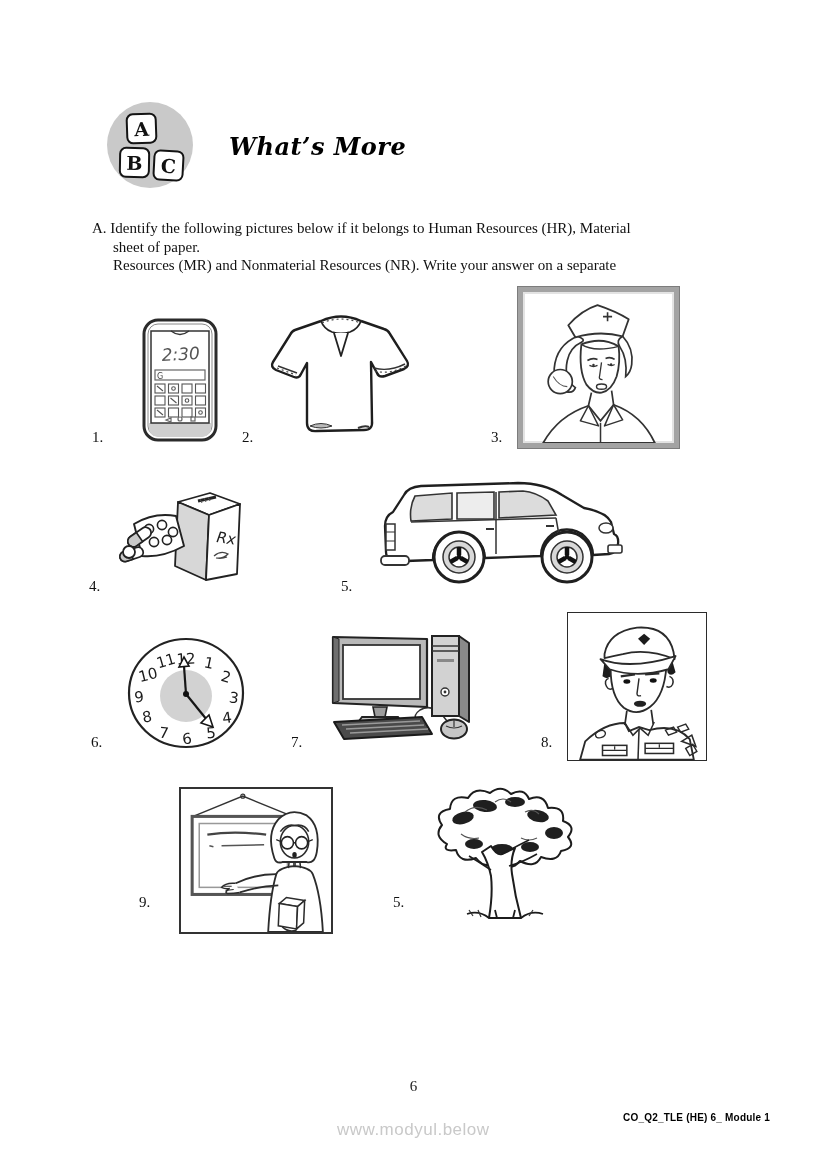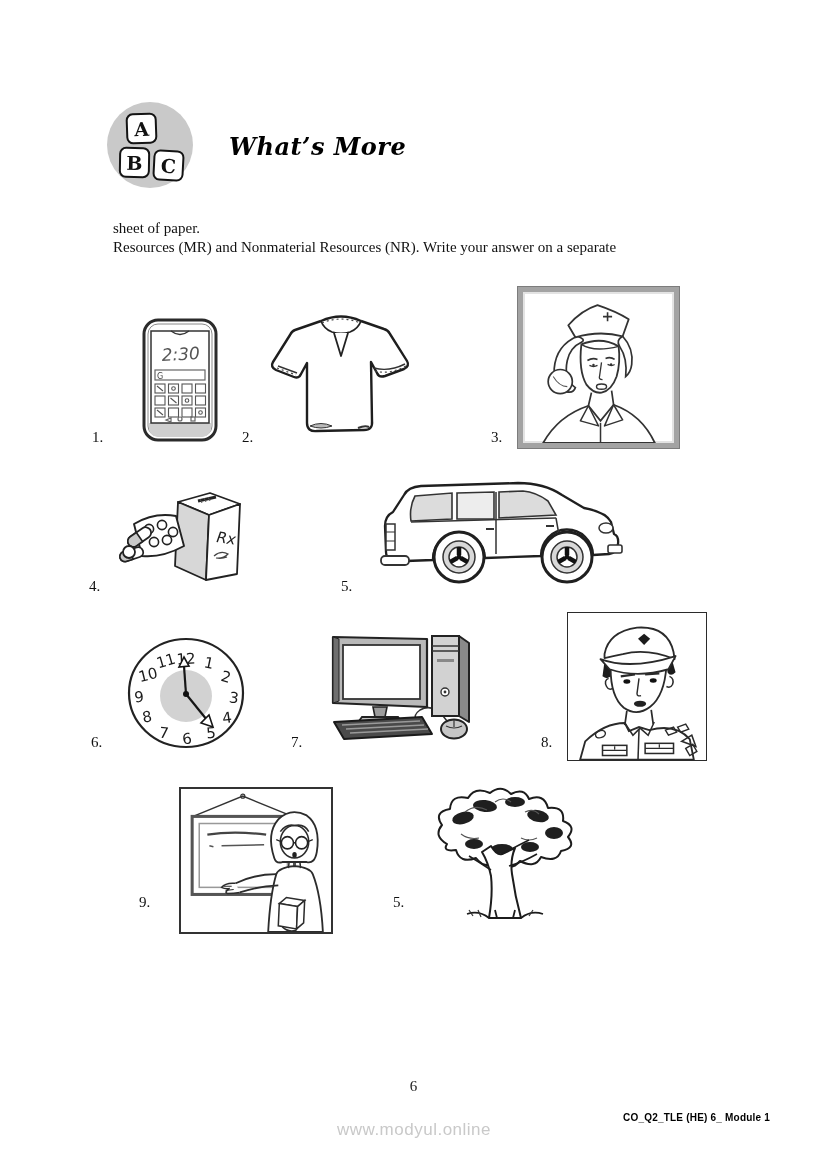--- a/index.html
+++ b/index.html
@@ -59,20 +59,21 @@
     <div class="blk blk-b">
         <span>B</span>
       </div>
     <div class="blk blk-c">
         <span>C</span>
       </div>
   </div>
   <div class="abs title">What’s More</div>
 
   <div class="abs instruction">
+    <span class="instr-line">A. Identify the following pictures below if it belongs to Human Resources (HR), Material</span>
     <span class="instr-line instr-indent">sheet of paper.</span>
     <span class="instr-line instr-indent">Resources (MR) and Nonmaterial Resources (NR). Write your answer on a separate</span>
   </div>
 
   <span class="num" style="left:92px;top:429px">1.</span>
   <span class="num" style="left:242px;top:429px">2.</span>
   <span class="num" style="left:491px;top:429px">3.</span>
   <span class="num" style="left:89px;top:578px">4.</span>
   <span class="num" style="left:341px;top:578px">5.</span>
   <span class="num" style="left:91px;top:734px">6.</span>
@@ -337,16 +338,16 @@
       </g>
       <path d="M40,30 q10,-8 22,-2 M70,20 q8,-6 16,0 M100,30 q8,-4 14,2 M36,52 q8,6 18,4 M96,56 q8,4 16,0" fill="none" stroke="#555" stroke-width="1.2"></path>
       <path d="M64,136 Q68,112 66,94 Q63,80 57,70 L66,64 Q72,74 77,72 L90,66 Q85,78 87,92 Q90,114 96,136 Z" fill="#fff" stroke="#1c1c1c" stroke-width="2" stroke-linejoin="round"></path>
       <path d="M77,72 Q92,64 104,58 M66,88 Q54,80 44,74 M84,84 Q98,80 112,72" fill="none" stroke="#1c1c1c" stroke-width="1.6"></path>
       <path d="M64,136 Q54,128 42,132 M96,136 Q106,128 118,132 M72,136 l-2,-8 M88,136 l2,-8" fill="none" stroke="#1c1c1c" stroke-width="1.8"></path>
       <path d="M48,134 l-4,-6 M56,135 l-3,-7 M104,134 l4,-6" fill="none" stroke="#333" stroke-width="1.2"></path>
     </svg>
   </figure>
 
   <div class="abs pagenum">6</div>
-  <div class="abs watermark">www.modyul.online</div>
+  <div class="abs watermark">www.modyul.below</div>
   <div class="abs footer-code">CO_Q2_TLE (HE) 6_ Module 1</div>
 
 </div>
 
 </body></html>

